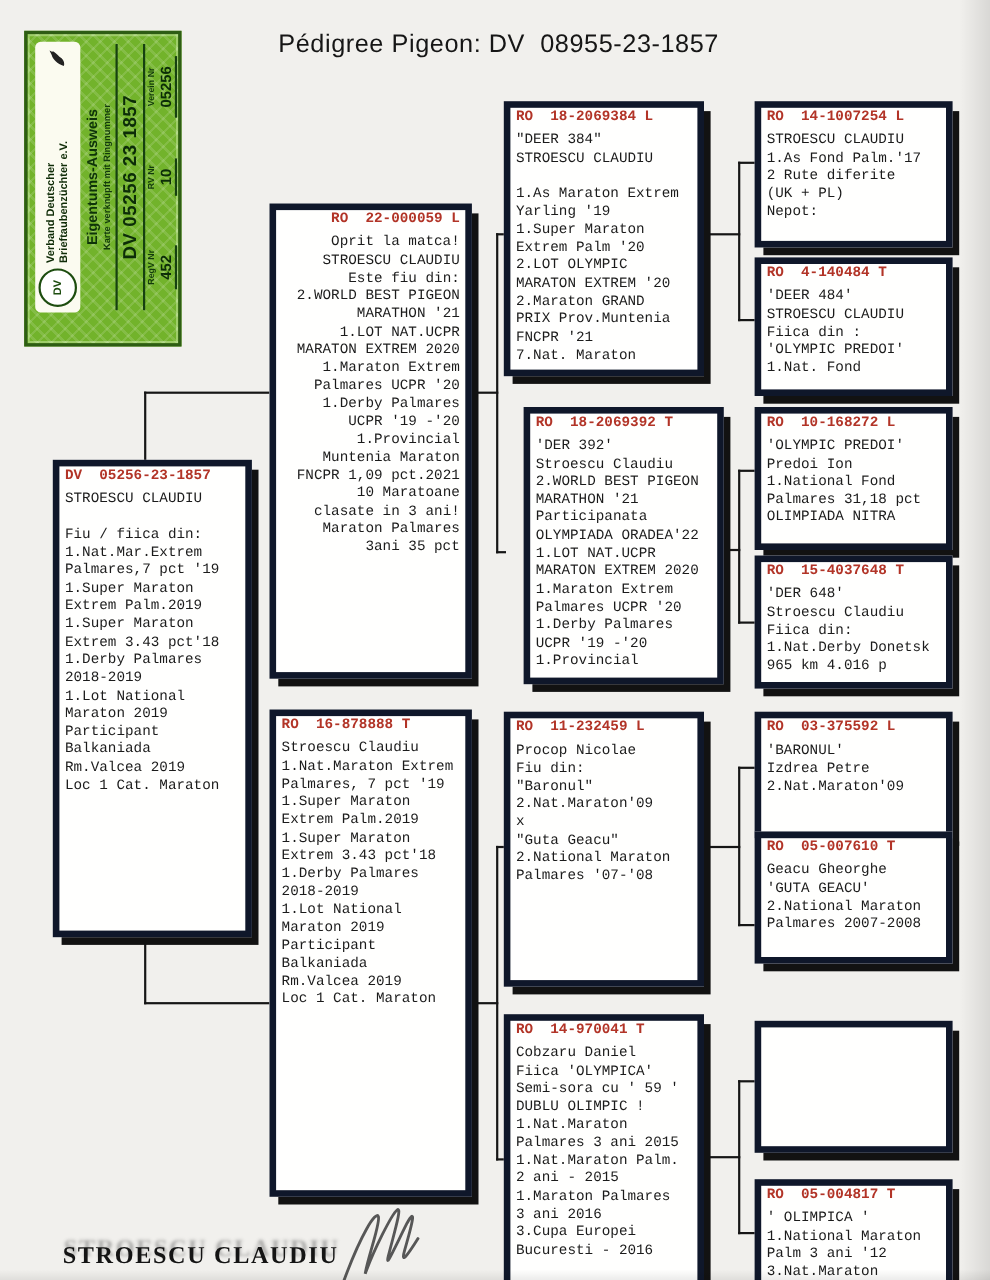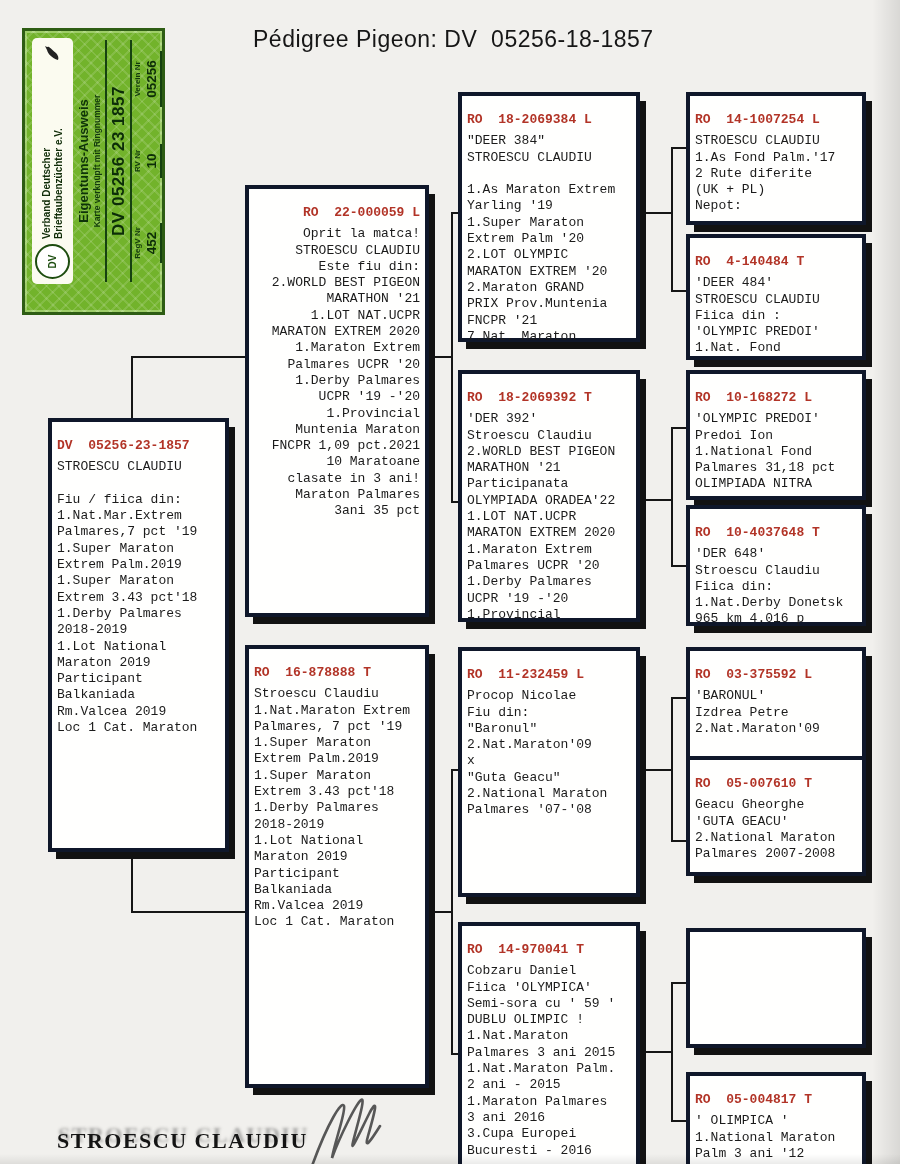--- a/index.html
+++ b/index.html
@@ -37,32 +37,32 @@
   .card-ring{position:absolute;left:28px;top:84px;width:246px;text-align:center;
         font-weight:bold;font-size:17px;letter-spacing:0.5px;color:#0c2d08;}
   .card-rule2{position:absolute;left:30px;top:105px;width:242px;height:2px;background:#164110;}
   .card-fields{position:absolute;left:28px;top:108px;width:246px;display:flex;justify-content:space-between;}
   .cfield{text-align:center;flex:1;}
   .cflabel{display:block;font-weight:bold;font-size:8px;color:#123a0c;}
   .cfvalue{display:inline-block;font-weight:bold;font-size:13.5px;color:#0c2d08;
         border-bottom:2px solid #164110;padding:0 9px 1px;}
 
   
-  .pbox{position:absolute;background:#fffffe;border:4px solid #0f172a;box-sizing:border-box;
-        box-shadow:7px 8px 0 -1px #121212;padding:16px 5px;
+  .pbox{position:absolute;background:#fffffe;border:6px solid #0f172a;box-sizing:border-box;
+        box-shadow:7px 8px 0 -1px #121212;padding:0 5px;
         font-family:"Liberation Mono","DejaVu Sans Mono",monospace;
         font-size:13px;line-height:16.3px;color:#1b1b1b;}
   .pbox .ring{color:#b23427;font-weight:bold;white-space:pre;margin-bottom:5px;}
   .pbox .body{white-space:pre-line;}
 
   #box-subject{left:48px;top:418px;width:181px;height:434px;}
   #box-sire{left:245px;top:185px;width:184px;height:432px;text-align:right;}
   #box-dam{left:245px;top:645px;width:184px;height:443px;}
   #box-g1{left:458px;top:92px;width:182px;height:250px;}
-  #box-g2{left:458px;top:370px;width:182px;height:252px;}
+  #box-g2{left:476px;top:370px;width:182px;height:252px;}
   #box-g3{left:458px;top:647px;width:182px;height:250px;}
   #box-g4{left:458px;top:922px;width:182px;height:262px;}
   #box-gg1{left:686px;top:92px;width:180px;height:133px;}
   #box-gg2{left:686px;top:234px;width:180px;height:126px;}
   #box-gg3{left:686px;top:370px;width:180px;height:130px;}
   #box-gg4{left:686px;top:505px;width:180px;height:121px;}
   #box-gg5{left:686px;top:647px;width:180px;height:115px;}
   #box-gg6{left:686px;top:756px;width:180px;height:120px;}
   #box-gg7{left:686px;top:928px;width:180px;height:120px;}
   #box-gg8{left:686px;top:1072px;width:180px;height:112px;}
@@ -73,21 +73,21 @@
         font-family:"Liberation Serif",serif;font-weight:bold;font-size:22px;
         letter-spacing:1.5px;color:#141414;
         text-shadow:1px -6px 3px rgba(80,80,80,0.45);}
   .signature{position:absolute;left:298px;top:1092px;}
 </style>
 </head>
 <body>
 
 <div class="page">
 
-  <div class="title">Pédigree Pigeon: DV  05256-18-1857</div>
+  <div class="title">Pédigree Pigeon: DV  08955-23-1857</div>
 
   <div class="card-wrap">
     <div class="card">
       <div class="banner">
         <div class="emblem">DV</div>
         <div class="org">
           <div>Verband Deutscher</div>
           <div>Brieftaubenzüchter e.V.</div>
         </div>
         <svg class="bird" width="20" height="18" viewBox="0 0 20 18">
@@ -286,21 +286,21 @@
   </div>
   <div class="pbox" id="box-gg3">
     <div class="ring">RO  10-168272 L</div>
     <div class="body">'OLYMPIC PREDOI'
 Predoi Ion
 1.National Fond
 Palmares 31,18 pct
 OLIMPIADA NITRA</div>
   </div>
   <div class="pbox" id="box-gg4">
-    <div class="ring">RO  10-4037648 T</div>
+    <div class="ring">RO  15-4037648 T</div>
     <div class="body">'DER 648'
 Stroescu Claudiu
 Fiica din:
 1.Nat.Derby Donetsk
 965 km 4.016 p</div>
   </div>
   <div class="pbox" id="box-gg5">
     <div class="ring">RO  03-375592 L</div>
     <div class="body">'BARONUL'
 Izdrea Petre

